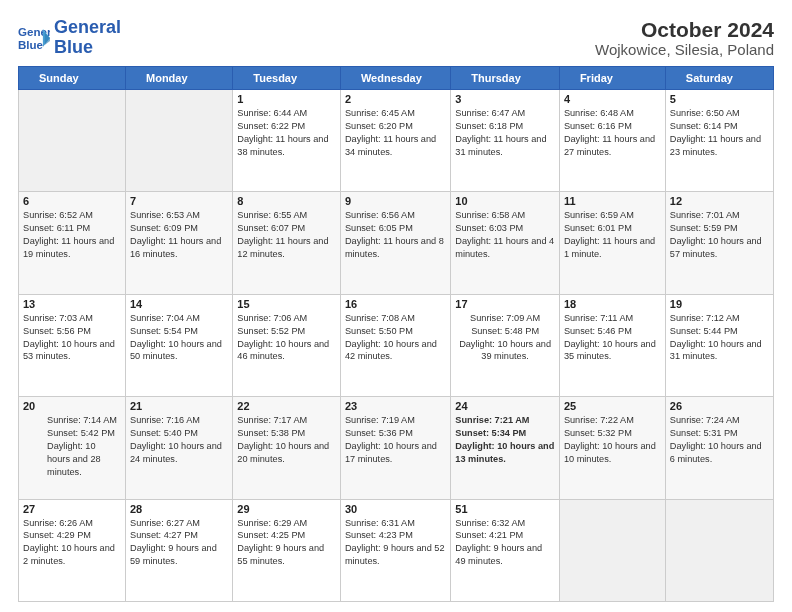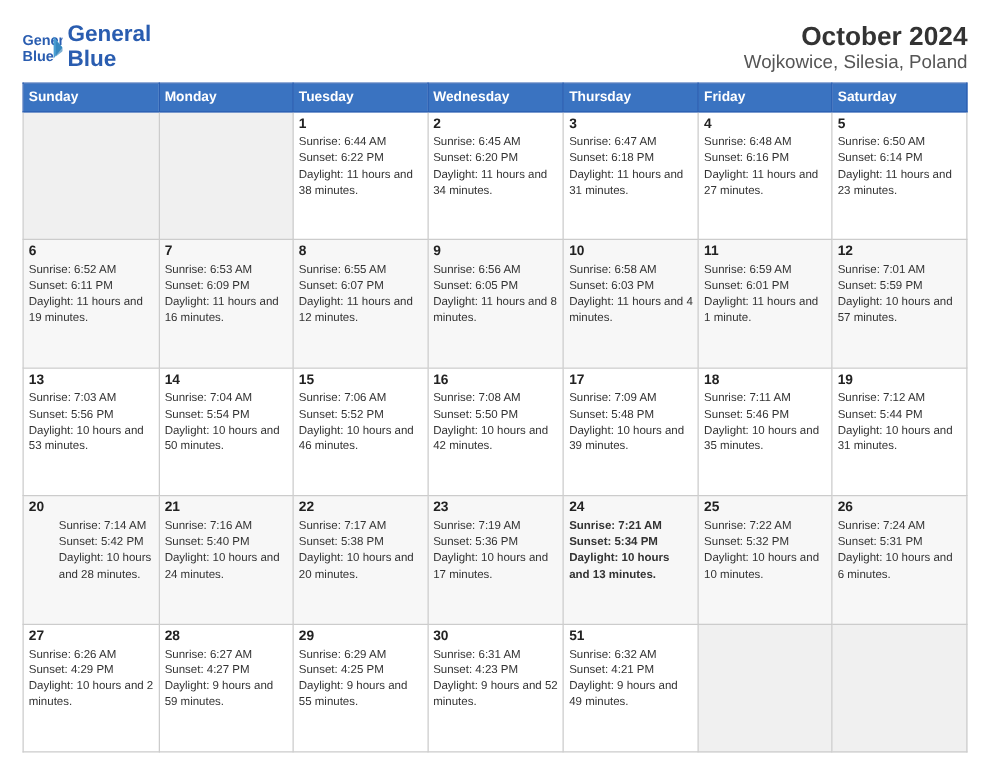--- a/index.html
+++ b/index.html
@@ -55,21 +55,21 @@
     table {
       width: 100%;
       border-collapse: collapse;
       flex: 1;
     }
     thead tr th {
       background-color: #3a73c1;
       color: #fff;
       font-size: 11px;
       font-weight: bold;
-      padding: 5px 4px;
+      padding: 5px 20px;
       border: 1px solid #2a5db0;
       text-align: left;
     }
     tbody tr td {
       border: 1px solid #ccc;
       vertical-align: top;
       padding: 3px 4px;
       font-size: 9.5px;
       color: #333;
       width: 112px;
@@ -230,21 +230,21 @@
 Daylight: 10 hours and 46 minutes.</div>
           </td>
           <td>
             <span class="day-num">16</span>
             <div class="cell-content" style="white-space: pre-line;">Sunrise: 7:08 AM
 Sunset: 5:50 PM
 Daylight: 10 hours and 42 minutes.</div>
           </td>
           <td>
             <span class="day-num">17</span>
-            <div class="cell-content" style="white-space: pre-line;">Sunrise: 7:09 AM
+            <div class="cell-content" style="white-space: pre-line; text-align: center;">Sunrise: 7:09 AM
 Sunset: 5:48 PM
 Daylight: 10 hours and 39 minutes.</div>
           </td>
           <td>
             <span class="day-num">18</span>
             <div class="cell-content" style="white-space: pre-line;">Sunrise: 7:11 AM
 Sunset: 5:46 PM
 Daylight: 10 hours and 35 minutes.</div>
           </td>
           <td>

